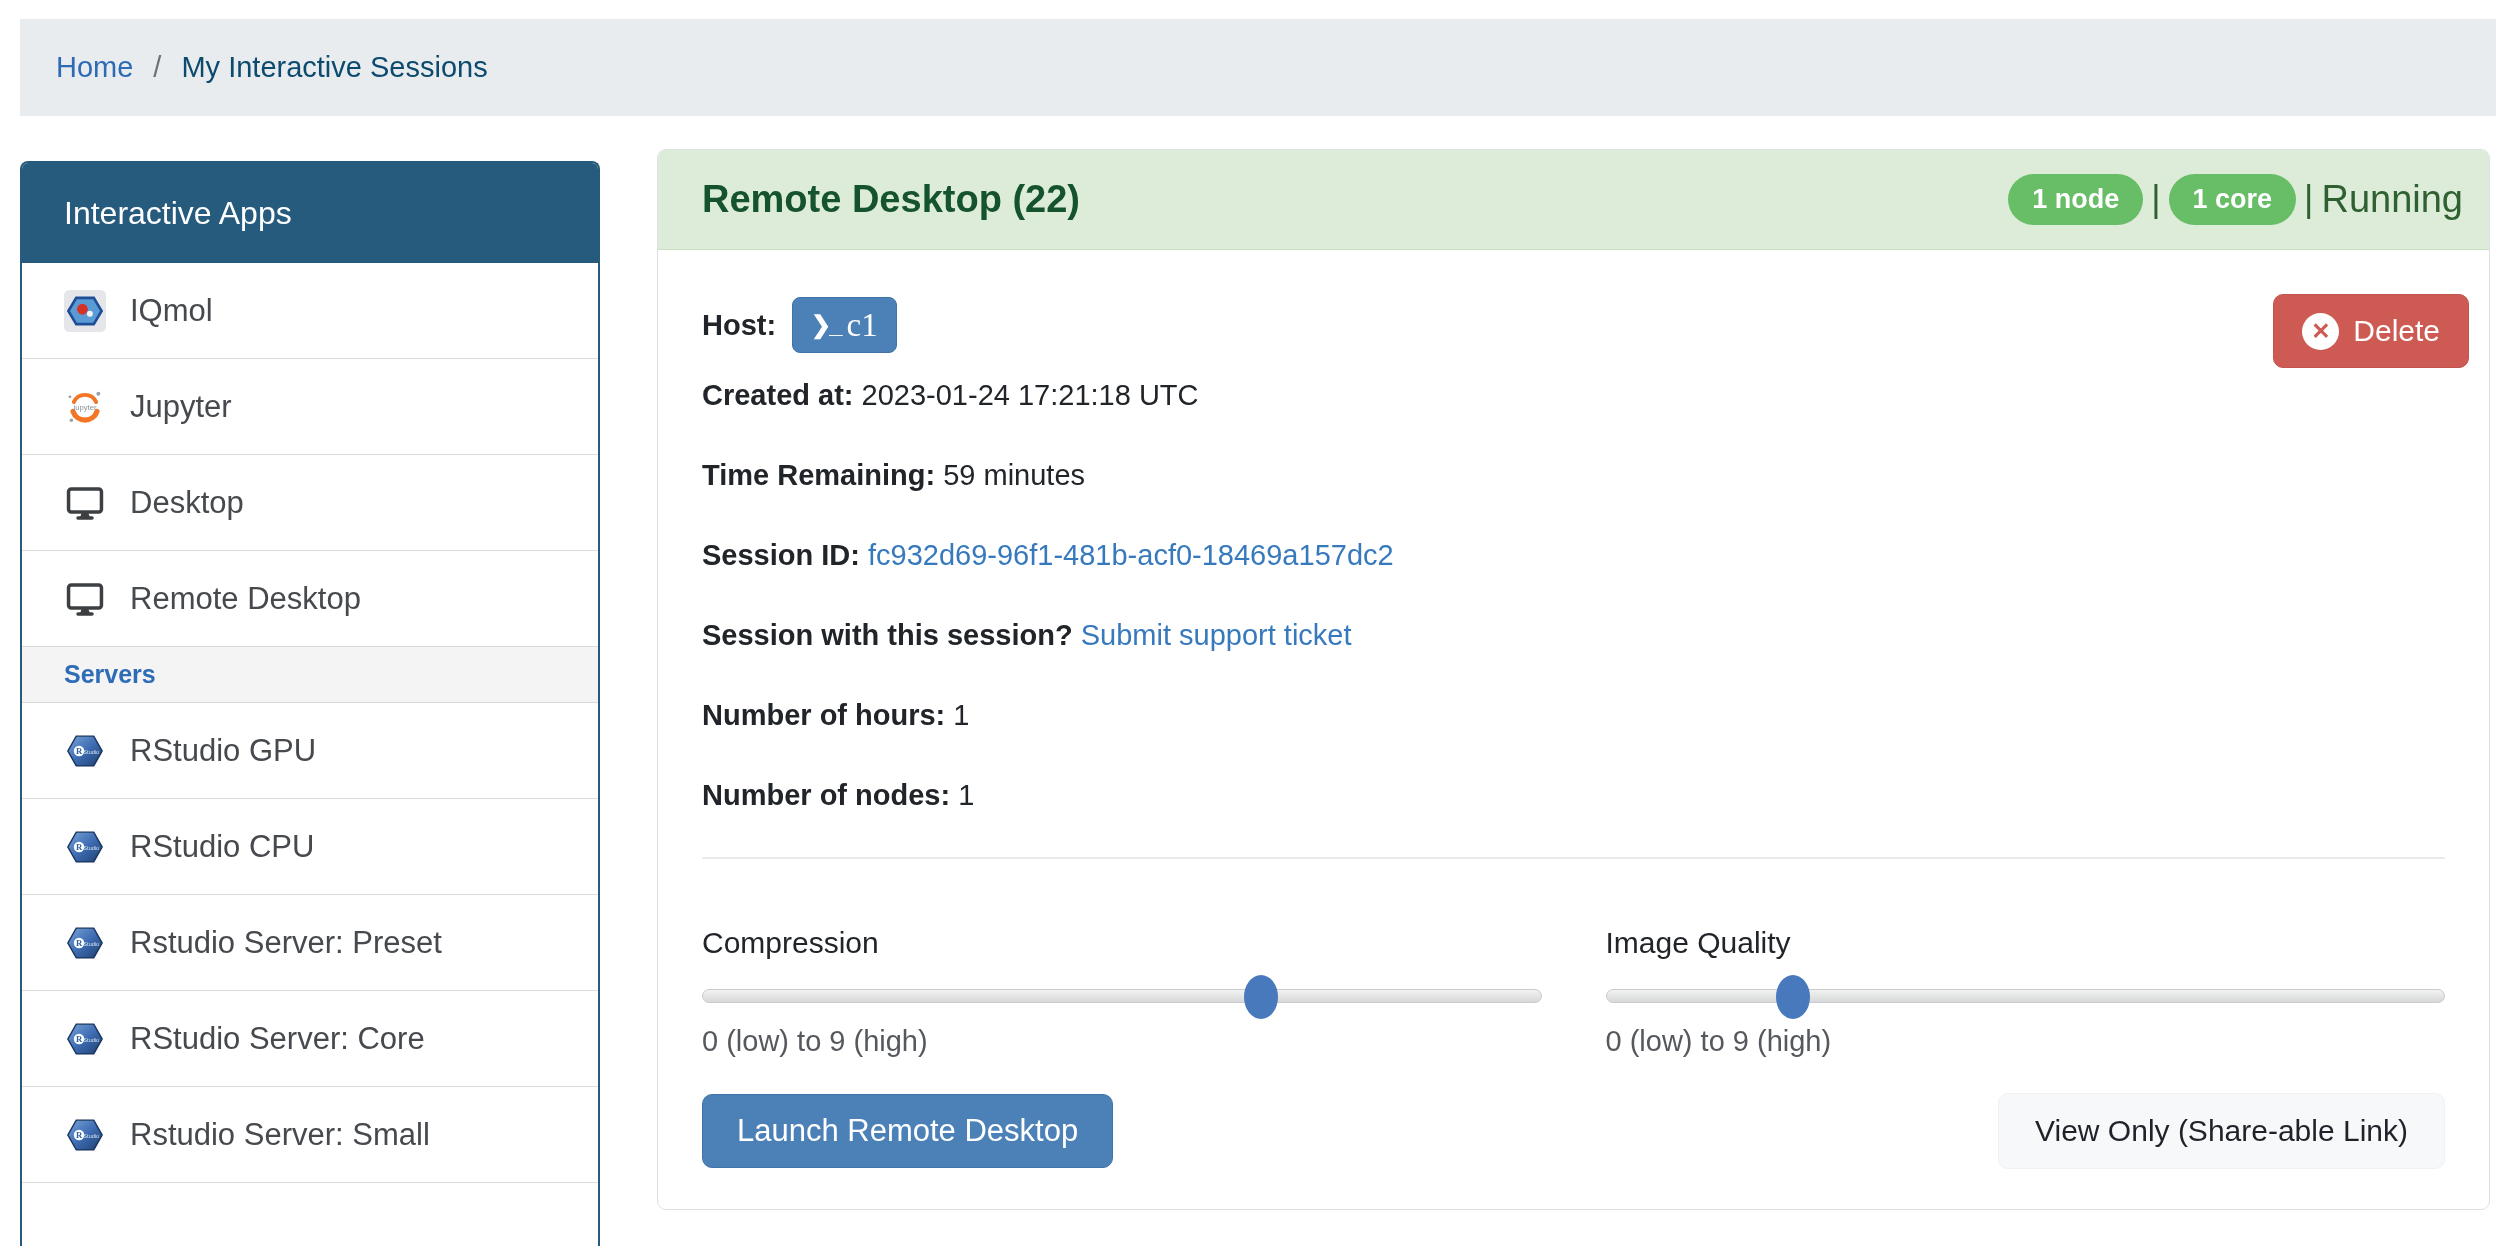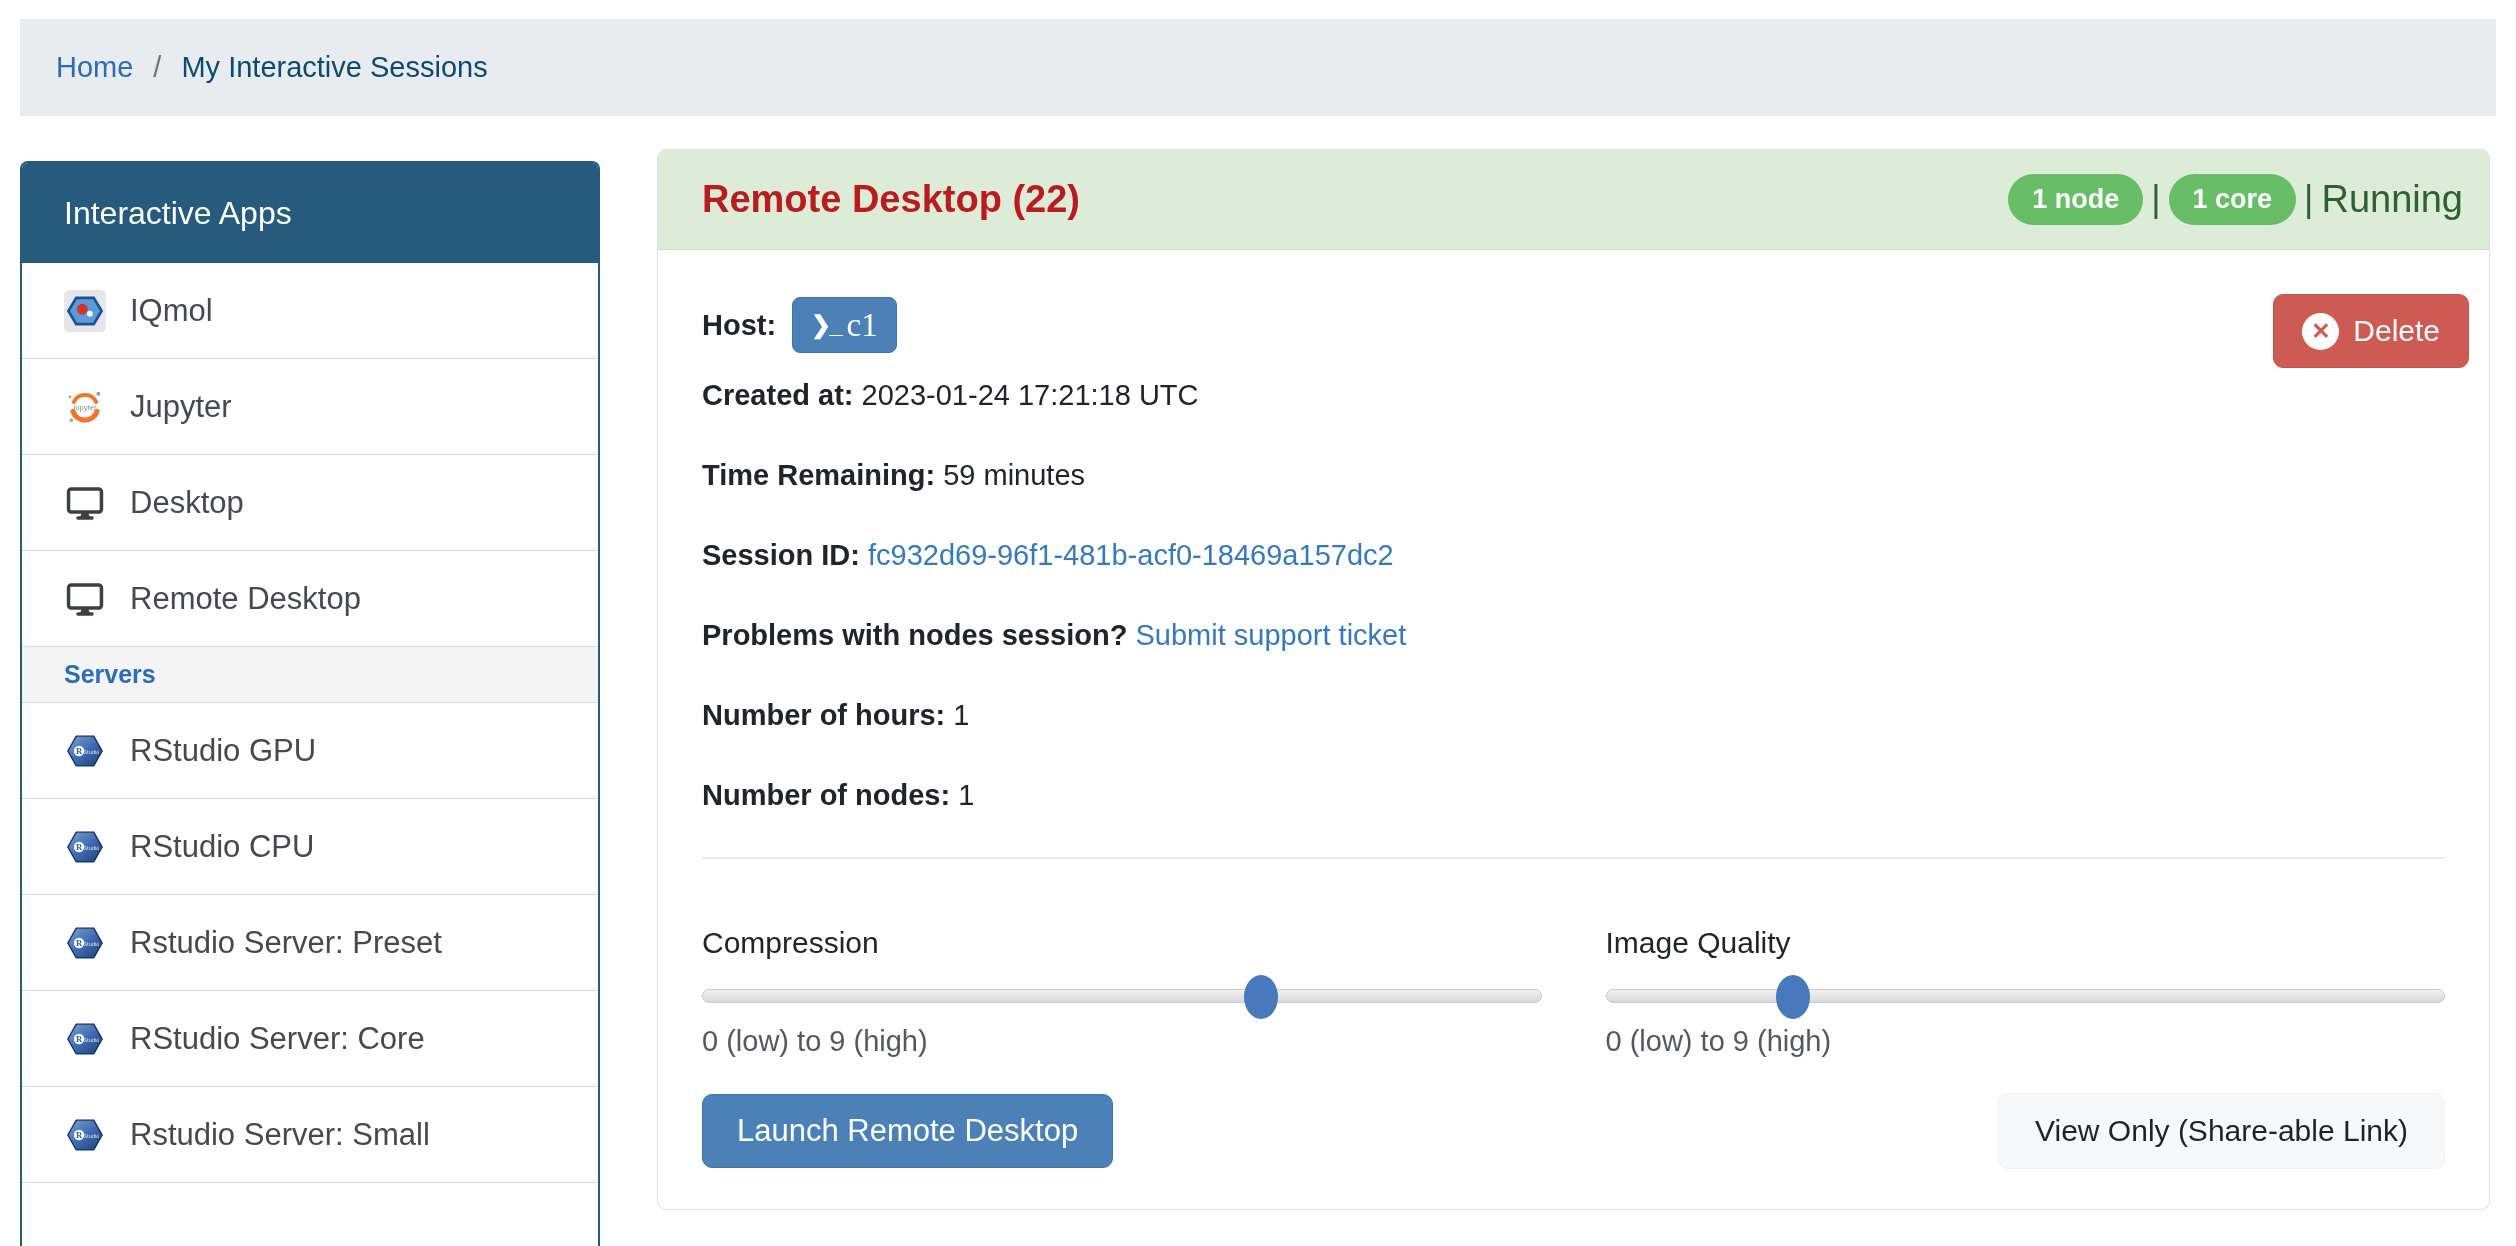--- a/index.html
+++ b/index.html
@@ -82,21 +82,21 @@
     border-radius: 9px;
   }
   .card-header {
     height: 100px;
     background: #ddecd8;
     border-bottom: 1px solid #cbe0c3;
     border-radius: 8px 8px 0 0;
     display: flex; align-items: center; justify-content: space-between;
     padding: 0 26px 0 44px;
   }
-  .card-title { font-size: 38px; font-weight: 600; color: #b91c1c; }
+  .card-title { font-size: 38px; font-weight: 600; color: #14532d; }
   .header-right { display: flex; align-items: center; gap: 8px; }
   .pill {
     background: #68bd67; color: #fff;
     font-size: 27px; font-weight: 700;
     padding: 9px 24px; border-radius: 999px;
     line-height: 1.2;
   }
   .pill-sep { color: #2f6032; font-size: 36px; font-weight: 400; }
   .status-running { color: #2f6032; font-size: 38px; font-weight: 500; }
 
@@ -346,21 +346,21 @@
         <span class="flabel">Time Remaining:</span>
         <span>59 minutes</span>
       </div>
 
       <div class="field">
         <span class="flabel">Session ID:</span>
         <a>fc932d69-96f1-481b-acf0-18469a157dc2</a>
       </div>
 
       <div class="field">
-        <span class="flabel">Problems with nodes session?</span>
+        <span class="flabel">Session with this session?</span>
         <a>Submit support ticket</a>
       </div>
 
       <div class="field">
         <span class="flabel">Number of hours:</span>
         <span>1</span>
       </div>
 
       <div class="field">
         <span class="flabel">Number of nodes:</span>

